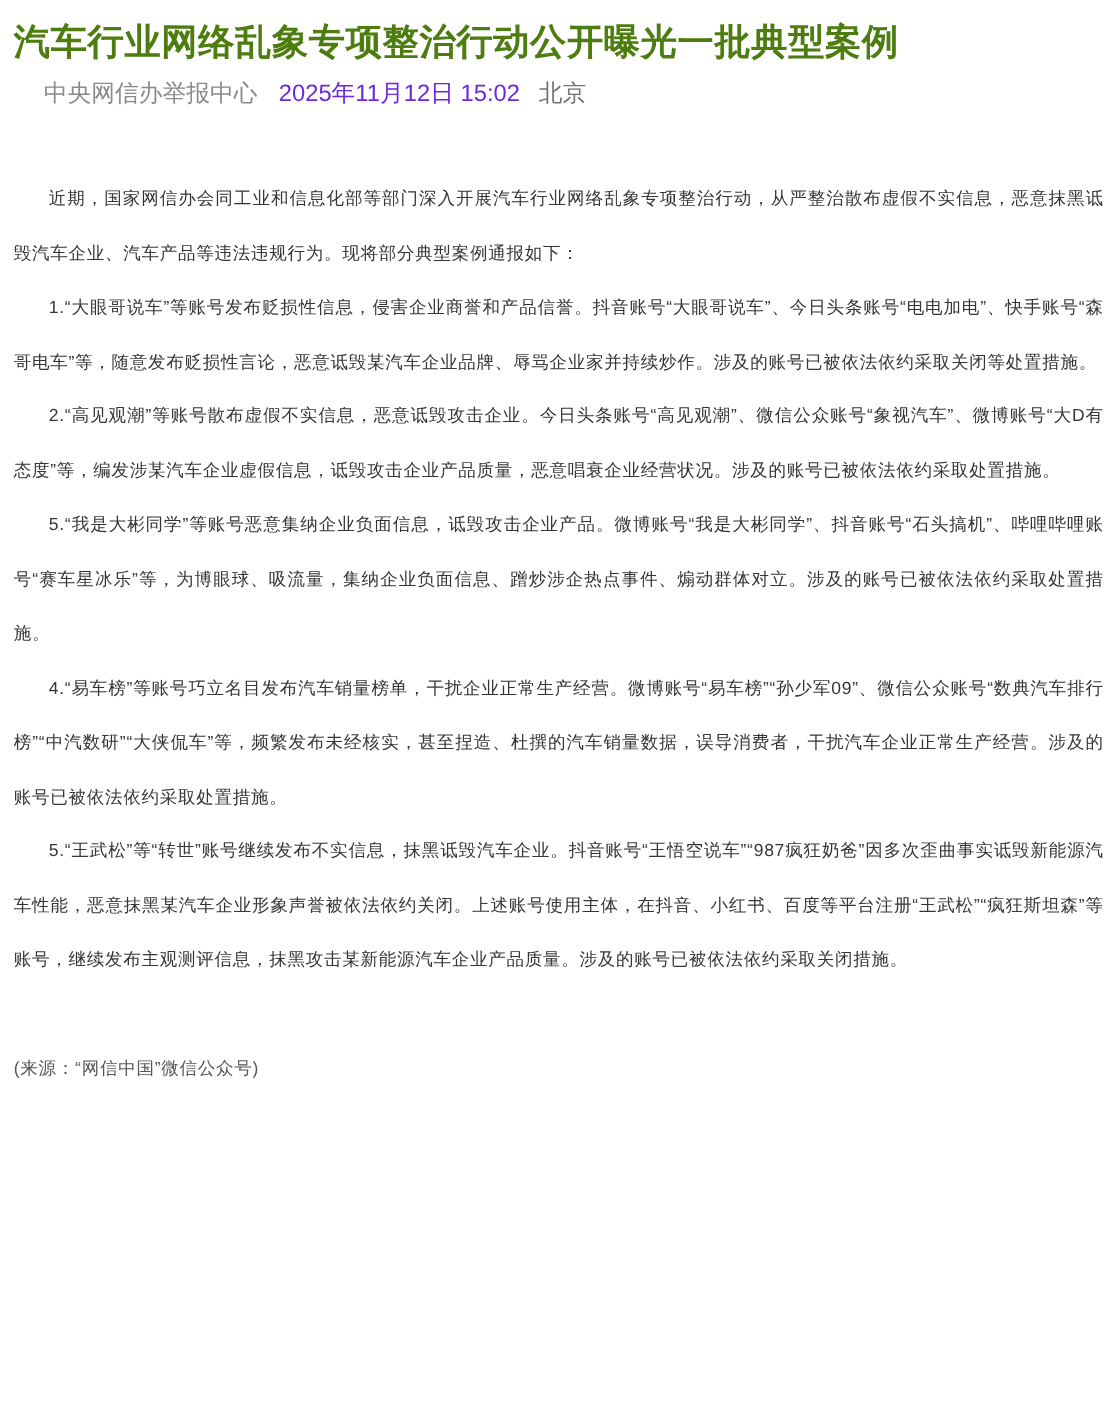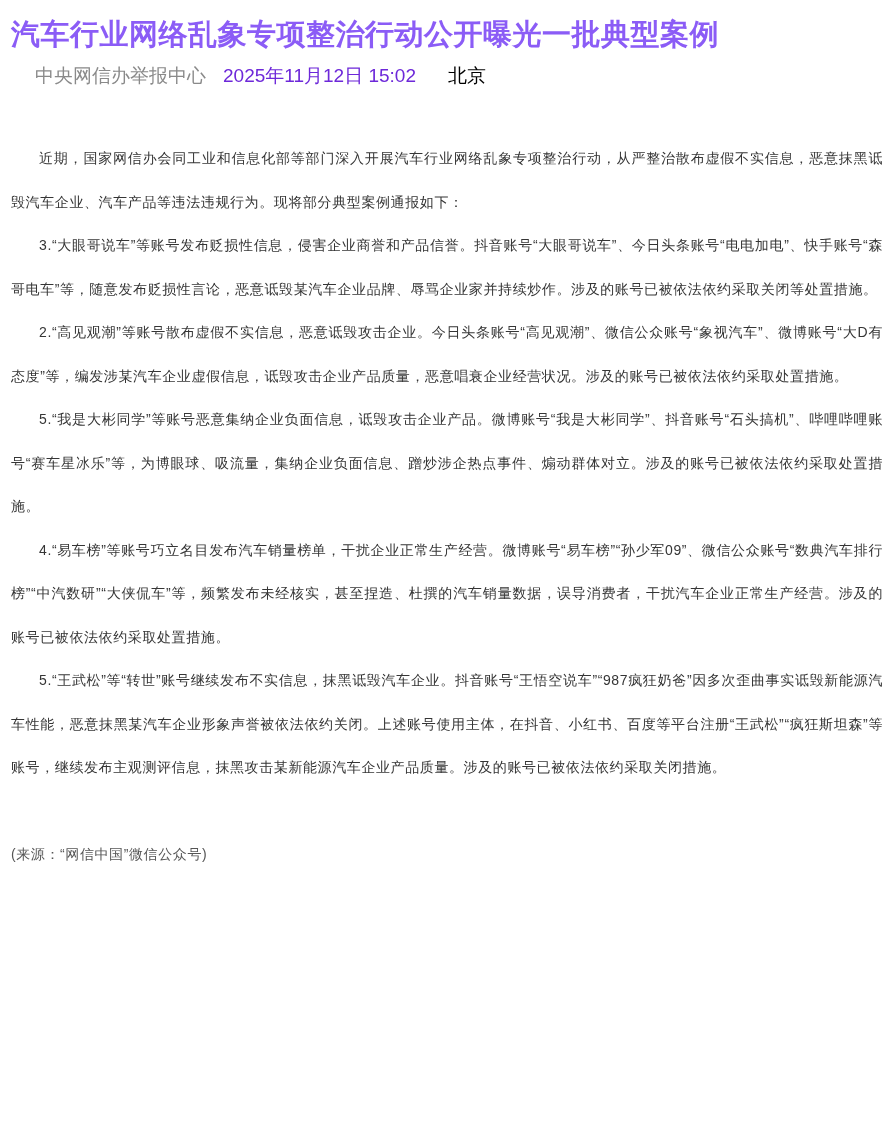--- a/index.html
+++ b/index.html
@@ -13,42 +13,42 @@
     margin: 0 auto;
     background: #ffffff;
     padding: 0 11px;
     overflow: hidden;
   }
   .title {
     margin-top: 14px;
     font-size: 29px;
     line-height: 40px;
     font-weight: 700;
-    color: #8b5cf6;
+    color: #4d7c0f;
     letter-spacing: 0.5px;
   }
   .byline {
     margin-top: 9px;
     font-size: 19px;
     line-height: 26px;
     display: flex;
     align-items: baseline;
     white-space: nowrap;
   }
   .publisher {
     color: #8a8a8a;
     margin-left: 24px;
   }
   .pub-date {
     color: #6d28d9;
     margin-left: 17px;
   }
   .pub-location {
-    color: #000000;
-    margin-left: 32px;
+    color: #737373;
+    margin-left: 15px;
   }
   .article-body {
     margin-top: 48px;
   }
   .article-body p {
     font-size: 14px;
     line-height: 43.5px;
     color: #353535;
     letter-spacing: 0.6px;
     text-align: justify;
@@ -70,21 +70,21 @@
   <h1 class="title">汽车行业网络乱象专项整治行动公开曝光一批典型案例</h1>
 
   <div class="byline">
     <span class="publisher">中央网信办举报中心</span>
     <span class="pub-date">2025年11月12日 15:02</span>
     <span class="pub-location">北京</span>
   </div>
 
   <article class="article-body">
     <p>近期，国家网信办会同工业和信息化部等部门深入开展汽车行业网络乱象专项整治行动，从严整治散布虚假不实信息，恶意抹黑诋毁汽车企业、汽车产品等违法违规行为。现将部分典型案例通报如下：</p>
-    <p>3.“大眼哥说车”等账号发布贬损性信息，侵害企业商誉和产品信誉。抖音账号“大眼哥说车”、今日头条账号“电电加电”、快手账号“森哥电车”等，随意发布贬损性言论，恶意诋毁某汽车企业品牌、辱骂企业家并持续炒作。涉及的账号已被依法依约采取关闭等处置措施。</p>
+    <p>1.“大眼哥说车”等账号发布贬损性信息，侵害企业商誉和产品信誉。抖音账号“大眼哥说车”、今日头条账号“电电加电”、快手账号“森哥电车”等，随意发布贬损性言论，恶意诋毁某汽车企业品牌、辱骂企业家并持续炒作。涉及的账号已被依法依约采取关闭等处置措施。</p>
     <p>2.“高见观潮”等账号散布虚假不实信息，恶意诋毁攻击企业。今日头条账号“高见观潮”、微信公众账号“象视汽车”、微博账号“大D有态度”等，编发涉某汽车企业虚假信息，诋毁攻击企业产品质量，恶意唱衰企业经营状况。涉及的账号已被依法依约采取处置措施。</p>
     <p>5.“我是大彬同学”等账号恶意集纳企业负面信息，诋毁攻击企业产品。微博账号“我是大彬同学”、抖音账号“石头搞机”、哔哩哔哩账号“赛车星冰乐”等，为博眼球、吸流量，集纳企业负面信息、蹭炒涉企热点事件、煽动群体对立。涉及的账号已被依法依约采取处置措施。</p>
     <p>4.“易车榜”等账号巧立名目发布汽车销量榜单，干扰企业正常生产经营。微博账号“易车榜”“孙少军09”、微信公众账号“数典汽车排行榜”“中汽数研”“大侠侃车”等，频繁发布未经核实，甚至捏造、杜撰的汽车销量数据，误导消费者，干扰汽车企业正常生产经营。涉及的账号已被依法依约采取处置措施。</p>
     <p>5.“王武松”等“转世”账号继续发布不实信息，抹黑诋毁汽车企业。抖音账号“王悟空说车”“987疯狂奶爸”因多次歪曲事实诋毁新能源汽车性能，恶意抹黑某汽车企业形象声誉被依法依约关闭。上述账号使用主体，在抖音、小红书、百度等平台注册“王武松”“疯狂斯坦森”等账号，继续发布主观测评信息，抹黑攻击某新能源汽车企业产品质量。涉及的账号已被依法依约采取关闭措施。</p>
     <p class="source-note">(来源：“网信中国”微信公众号)</p>
   </article>
 
 </main>
 
 </body></html>

